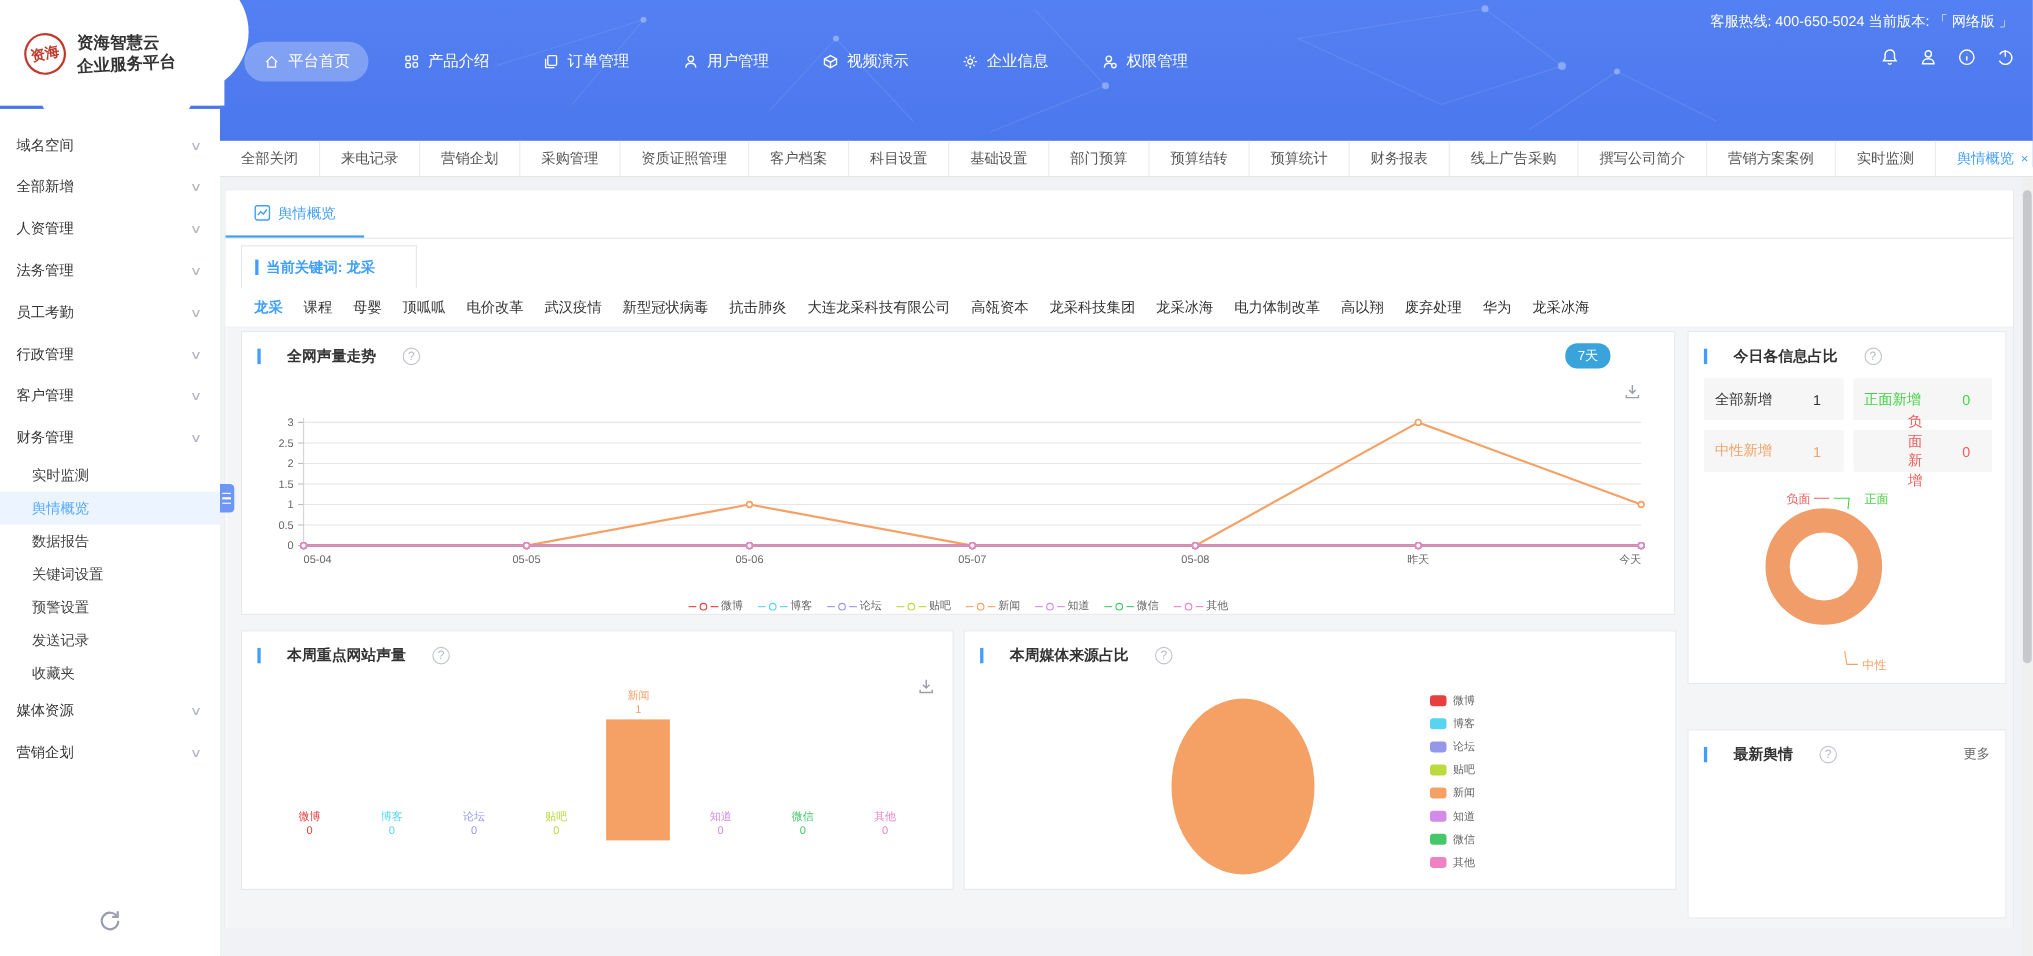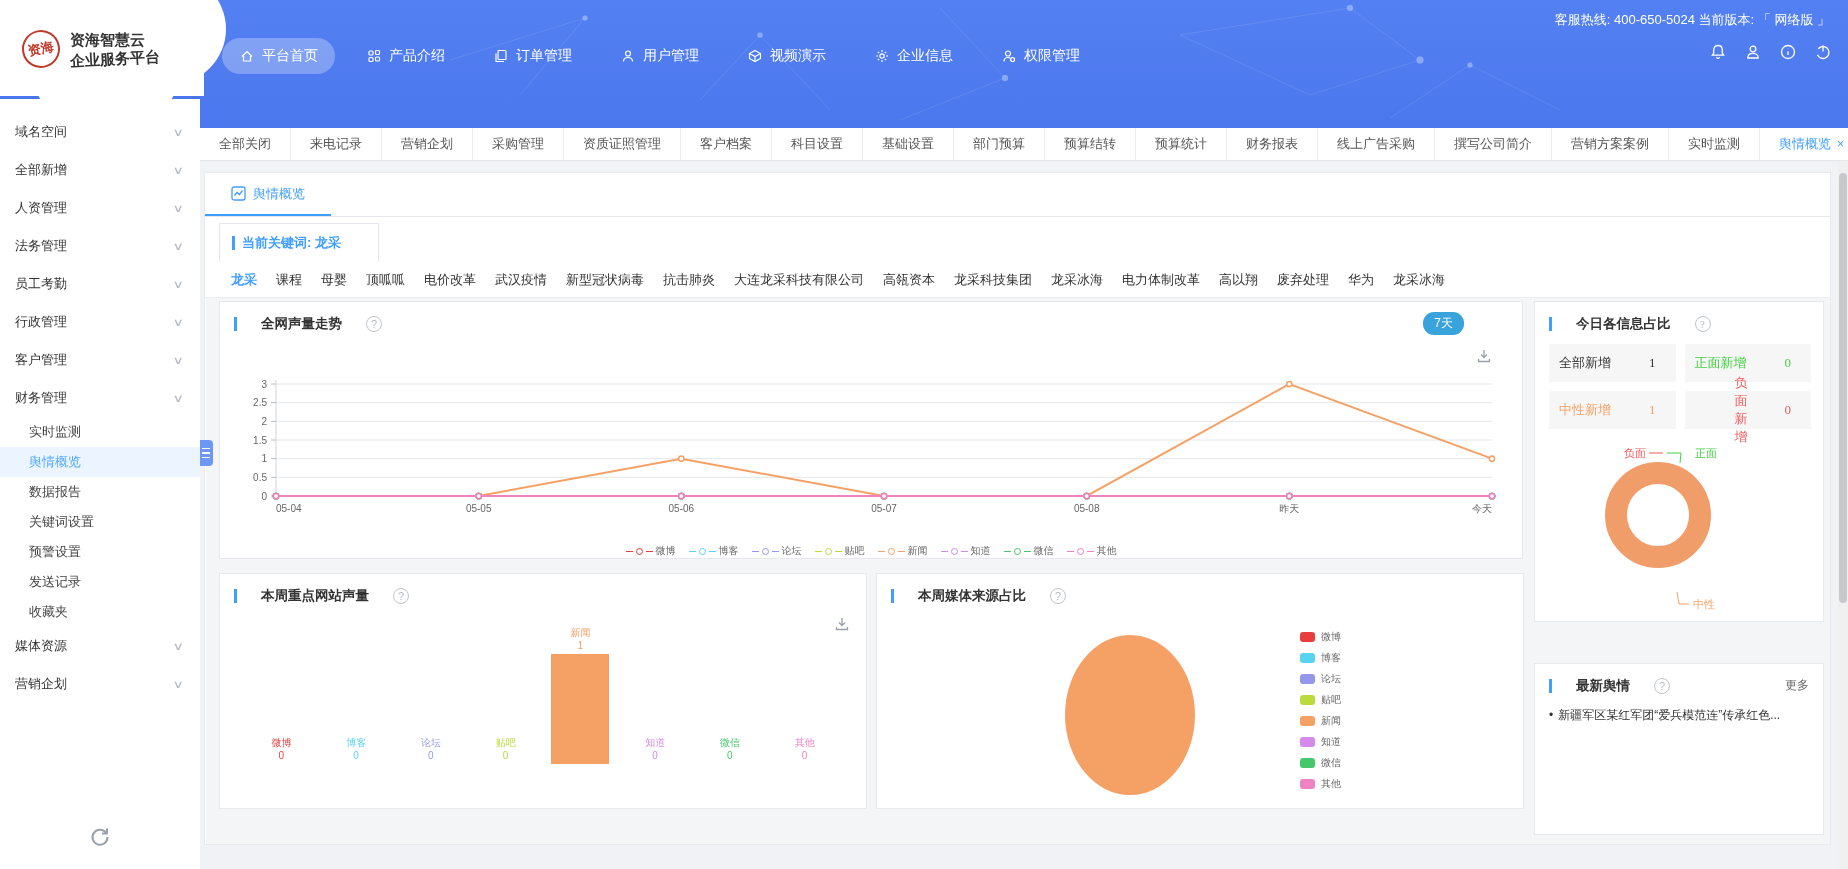--- a/index.html
+++ b/index.html
@@ -65,21 +65,21 @@
   .kw.active { color:#409eff; font-weight:bold; }
   .charts-bg { position:absolute; left:1px; top:125px; width:1624px; height:546px; background:#f4f5f7; }
 
   .card { position:absolute; background:#fff; border:1px solid #e6e8ec; }
   .card-title { display:flex; align-items:center; gap:24px; padding:13px 0 0 14px; }
   .card-title .bar { width:3px; height:14px; background:#409eff; }
   .card-title .t { font-size:13.5px; font-weight:bold; color:#333; }
   .qmark { width:16px; height:16px; border:1px solid #c0c4cc; border-radius:50%; color:#b6bac2;
     font-size:11px; display:flex; align-items:center; justify-content:center; }
   #card-trend  { left:14px;  top:128px; width:1304px; height:258px; }
-  #card-today  { left:1329px; top:128px; width:290px; height:321px;font-family:Liberation Serif, serif; }
+  #card-today  { left:1329px; top:128px; width:290px; height:321px; }
   #card-bars   { left:14px;  top:400px; width:648px;  height:236px; }
   #card-pie    { left:671px; top:400px; width:648px;  height:236px; }
   #card-latest { left:1329px; top:490px; width:290px; height:172px; }
 
   .badge7 { position:absolute; right:58px; top:10px; background:#39a3dc; color:#fff; font-size:12px;
     padding:3px 11px; border-radius:11px; cursor:pointer; }
   .dl-icon { position:absolute; cursor:pointer; }
   #card-trend .dl-icon { right:30px; top:46px; }
   #card-bars  .dl-icon { right:16px; top:42px; }
 
@@ -634,22 +634,19 @@
         </div>
     </div>
 
     <div class="card" id="card-latest">
       <div class="card-title">
         <span class="bar"></span>
         <span class="t">最新舆情</span>
         <span class="qmark">?</span>
       </div>
       <div class="more-link">更多</div>
-      <div class="news-list" id="news-list">
-          <div class="news-item"><span class="dot">•</span><span>新疆军区某红军团“爱兵模范连”传承红色...</span></div>
-        </div>
     </div>
   </div>
 </div>
 
 <div class="scrollbar">
   <div class="scroll-thumb"></div>
 </div>
 
 </body></html>

